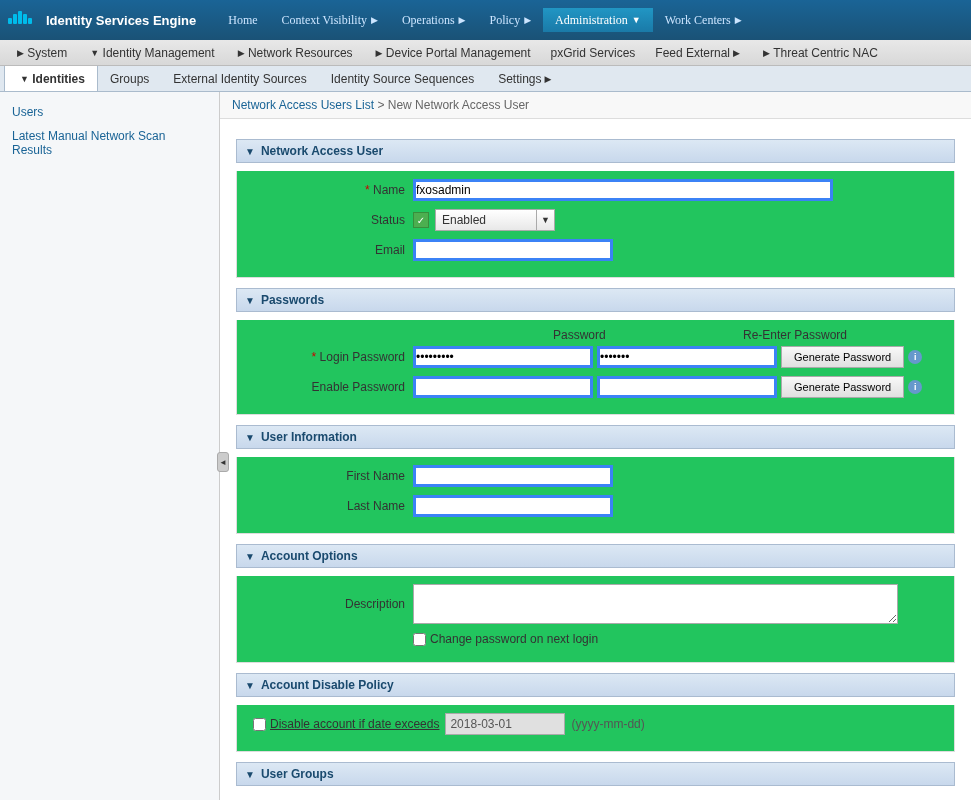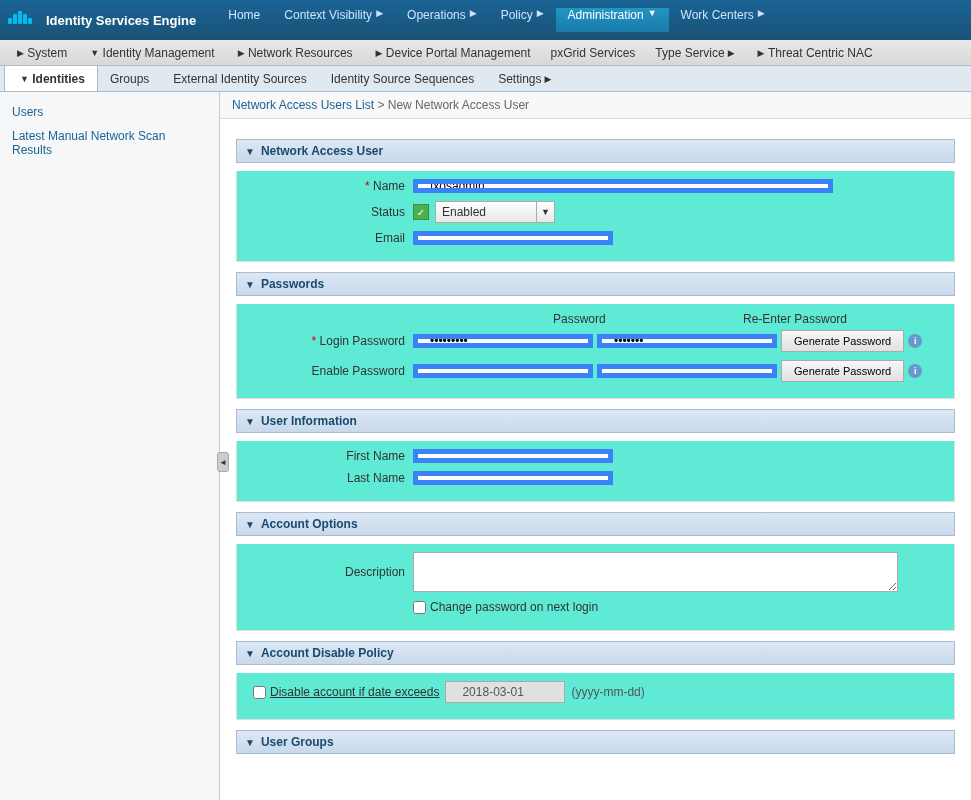--- a/index.html
+++ b/index.html
@@ -28,24 +28,25 @@
       display: flex;
       align-items: center;
       height: 100%;
       flex: 1;
     }
     .top-nav-item {
       color: #cce5ff;
       padding: 0 12px;
       height: 100%;
       display: flex;
-      align-items: flex-start;
+      align-items: center;
       cursor: pointer;
       font-size: 12px;
       white-space: nowrap;
+      font-family: Liberation Serif, serif;
     }
     .top-nav-item.active {
       background: linear-gradient(to bottom, #2196c4, #1a7aa8);
       color: white;
     }
     .top-nav-item .arrow { margin-left: 4px; font-size: 9px; }
 
     
     .second-nav {
       background: linear-gradient(to bottom, #e8e8e8, #d8d8d8);
@@ -166,45 +167,45 @@
       margin-top: 10px;
       cursor: pointer;
     }
     .section-header .collapse-arrow { margin-right: 6px; font-size: 10px; }
 
     .form-section {
       padding: 8px 16px;
       border: 1px solid #ddd;
       border-top: none;
       margin-bottom: 10px;
-      background: #5eead4;
+      background: #22c55e;
     }
 
     .form-row {
       display: flex;
       align-items: center;
       margin-bottom: 8px;
     }
     .form-label {
       text-align: right;
       width: 160px;
       min-width: 160px;
       padding-right: 8px;
       color: #333;
       font-size: 12px;
     }
     .form-label.required::before {
       content: "* ";
       color: #cc0000;
     }
     .form-input {
-      border: 5px solid #3b82f6;
-      padding: 2px 12px;
-      font-size: 12px;
-      height: 14px;
+      border: 3px solid #3b82f6;
+      padding: 2px 0;
+      font-size: 12px;
+      height: 22px;
     }
     .form-input.wide { width: 420px; }
     .form-input.medium { width: 200px; }
     .form-input.password-field { width: 180px; }
 
     .status-row {
       display: flex;
       align-items: center;
       gap: 6px;
     }
@@ -274,21 +275,21 @@
       resize: vertical;
     }
 
     
     .form-checkbox { margin-right: 4px; }
 
     
     .date-field {
       background: #e0e0e0;
       border: 1px solid #aaa;
-      padding: 2px 16px;
+      padding: 2px 4px;
       font-size: 12px;
       height: 22px;
       width: 120px;
       color: #555;
     }
     .date-format-label {
       margin-left: 6px;
       font-size: 12px;
       color: #555;
     }
@@ -363,21 +364,21 @@
   <div class="second-nav-item">
     <span class="arrow">▶</span>&nbsp;<span>Network Resources</span>
   </div>
   <div class="second-nav-item">
     <span class="arrow">▶</span>&nbsp;<span>Device Portal Management</span>
   </div>
   <div class="second-nav-item">
     <span>pxGrid Services</span>
   </div>
   <div class="second-nav-item">
-    <span>Type Service</span>
+    <span>Feed External</span>
     <span class="arrow">▶</span>
   </div>
   <div class="second-nav-item">
     <span class="arrow">▶</span>&nbsp;<span>Threat Centric NAC</span>
   </div>
 </div>
 
 <div class="third-nav">
   <div class="third-nav-item active">
     <span class="arrow">▼</span>&nbsp;<span>Identities</span>

